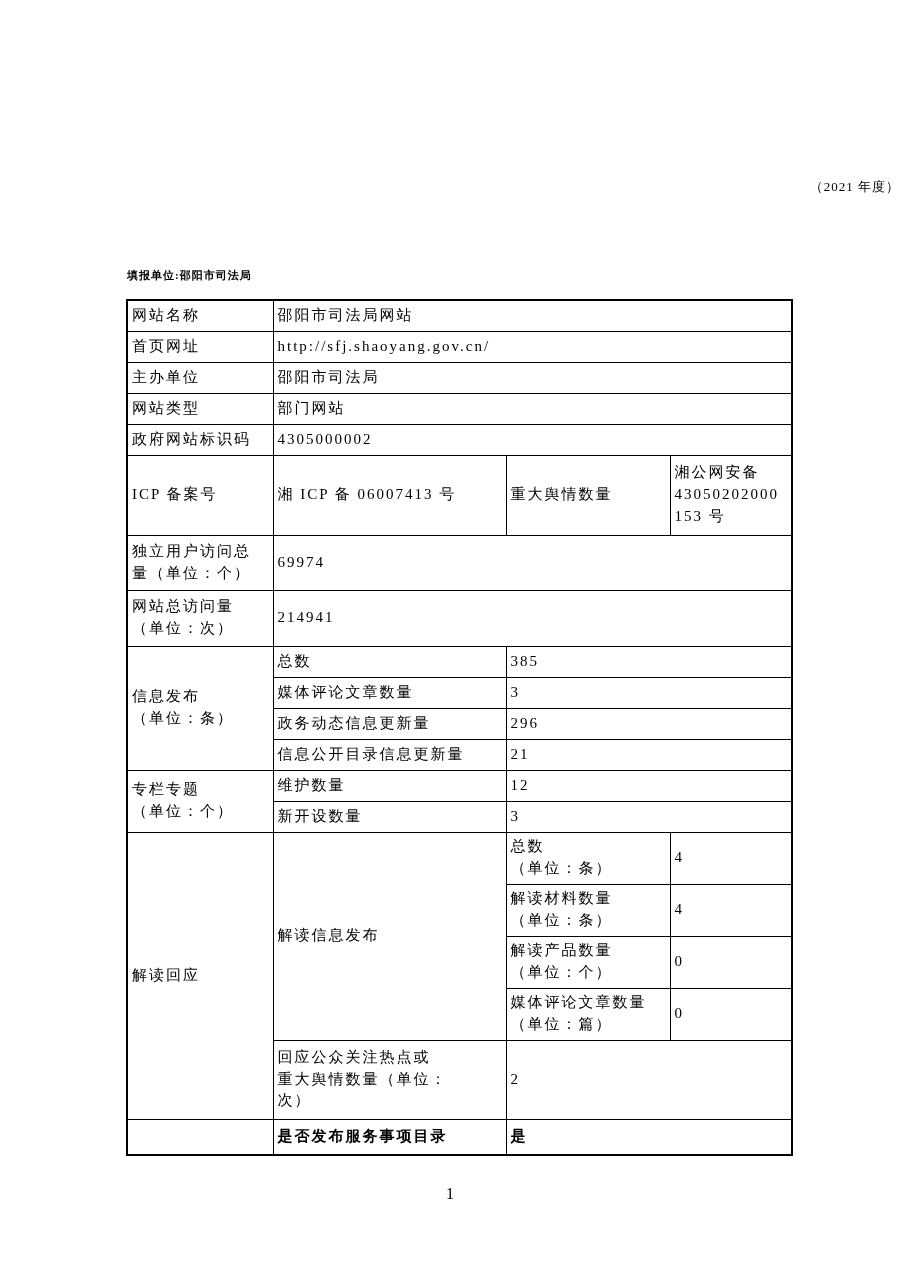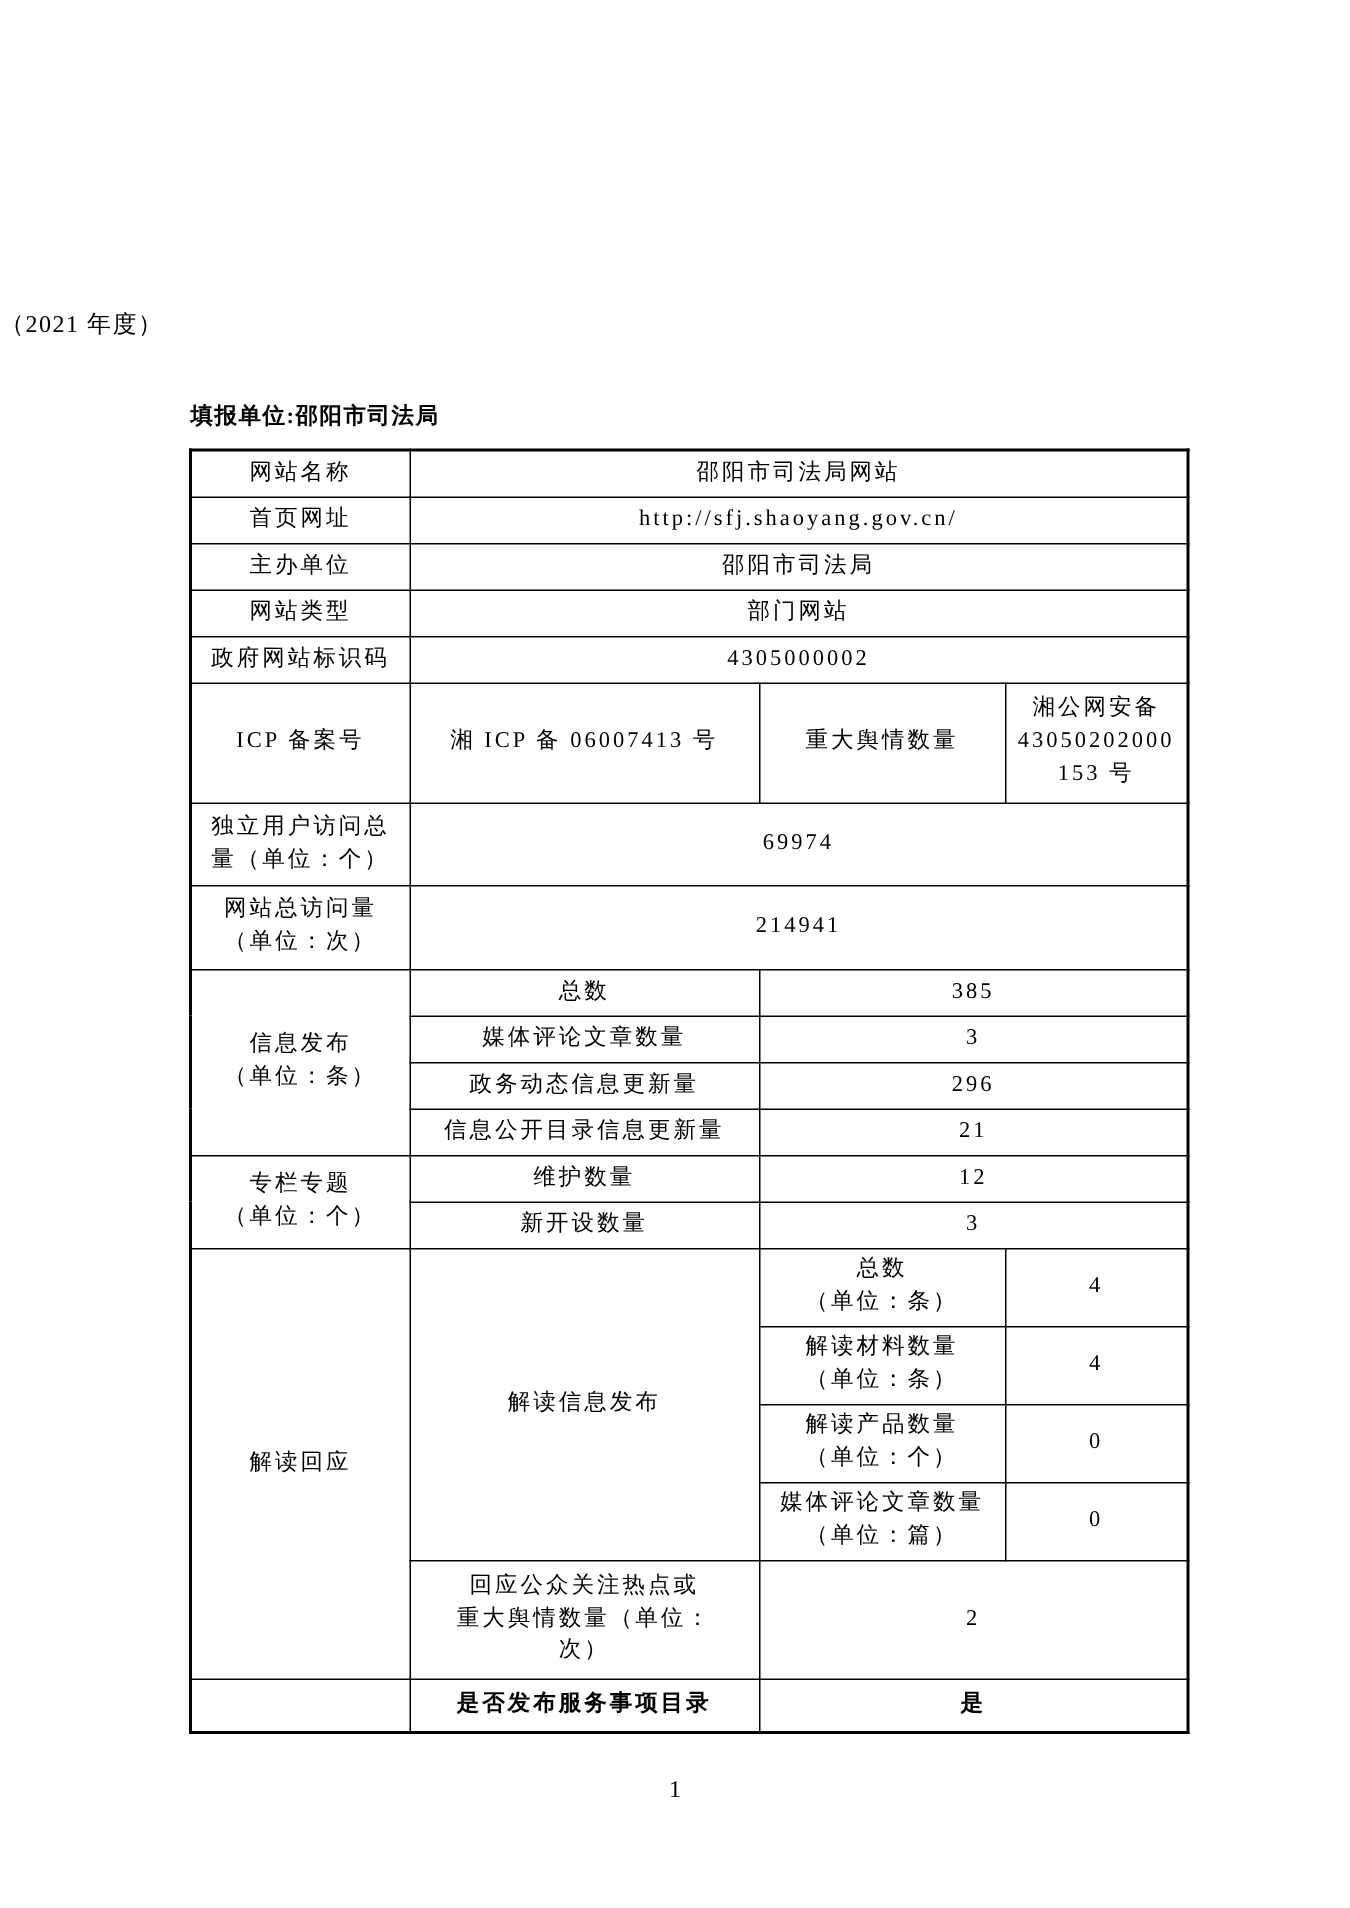--- a/index.html
+++ b/index.html
@@ -20,47 +20,46 @@
     left: 0;
     width: 100%;
     text-align: center;
     font-family: "Liberation Sans", "DejaVu Sans", sans-serif;
     font-weight: bold;
     font-size: 33px;
     letter-spacing: 2px;
   }
   .subtitle {
     position: absolute;
-    top: 206px;
+    top: 178px;
     left: 0;
     width: 100%;
-    text-align: left;
-    font-size: 16px;
+    text-align: right;
+    font-size: 13px;
     letter-spacing: 1px;
   }
   .unit {
     position: absolute;
     top: 268px;
     left: 127px;
-    font-size: 15px;
+    font-size: 11px;
     font-weight: bold;
     letter-spacing: 1px;
   }
   table.report {
     position: absolute;
     top: 299px;
     left: 126px;
     width: 665px;
     border-collapse: collapse;
     table-layout: fixed;
     border: 2px solid #000;
   }
   table.report td {
     border: 1px solid #000;
-    text-align: center;
     vertical-align: middle;
     font-size: 15px;
     letter-spacing: 2px;
     white-space: pre-line;
     line-height: 1.45;
     padding: 2px 4px;
     overflow: hidden;
   }
   td.val { letter-spacing: 1px; margin-top: 33px; }
   td.left { text-align: left; }

